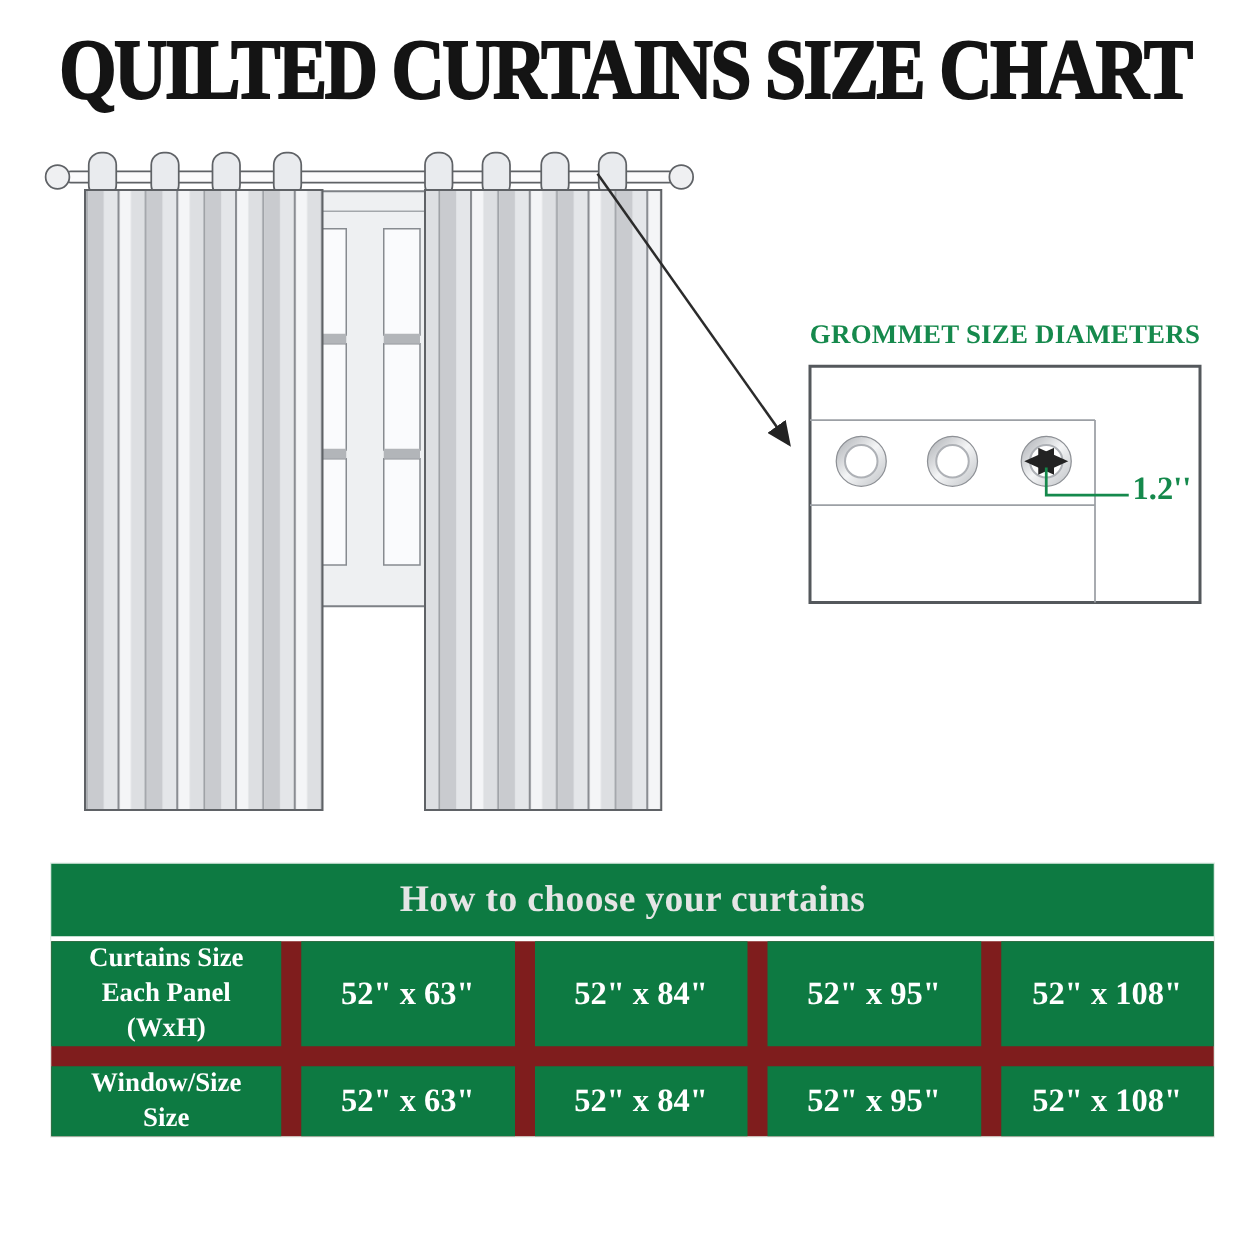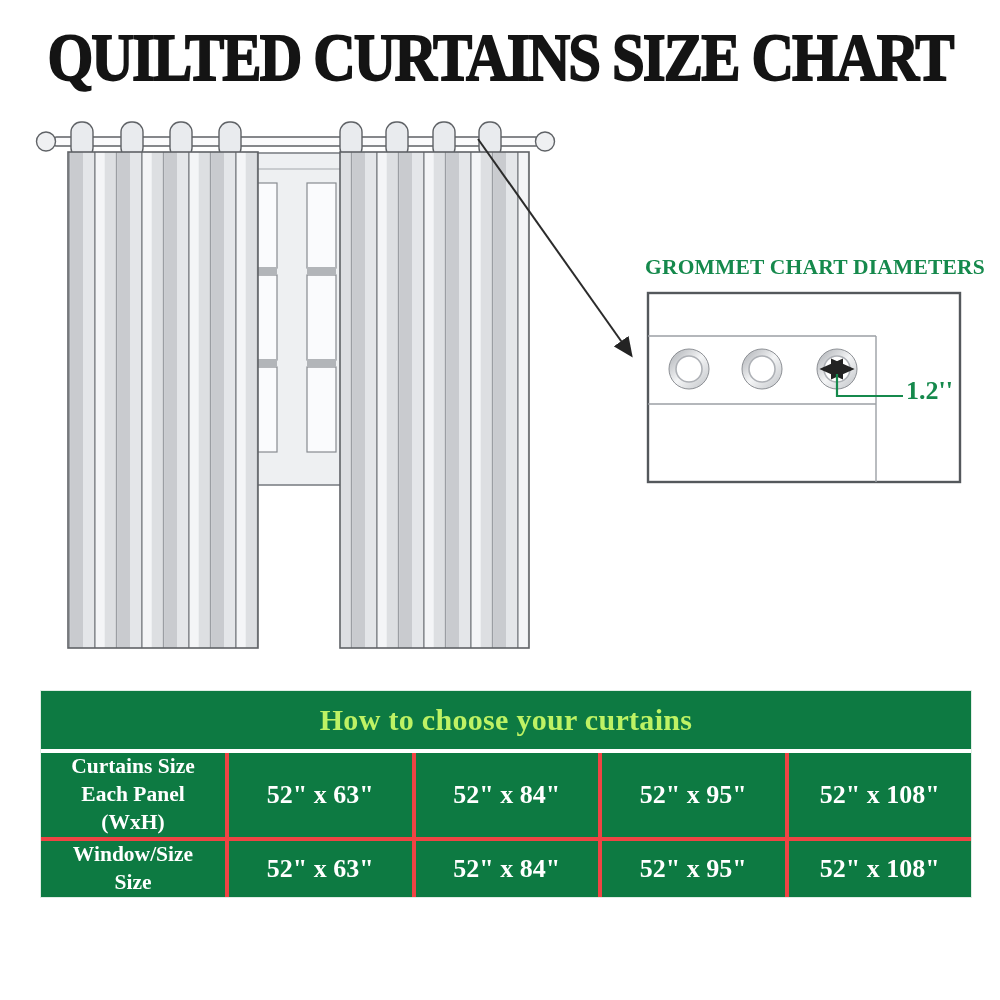--- a/index.html
+++ b/index.html
@@ -24,26 +24,26 @@
   .measure-label{
     position:absolute;left:906px;top:281px;height:30px;line-height:30px;
     font-size:26px;font-weight:700;color:#15894c;
   }
   
   .size-table{
     position:absolute;top:690px;left:40px;width:930px;
     background:#ffffff;border:1px solid #e0ede5;
   }
   .tbl-header{
-    height:58px;margin-bottom:4px;background:#0d7a42;color:#bef264;
+    height:58px;margin-bottom:4px;background:#0d7a42;color:#e5e5e5;
     display:flex;align-items:center;justify-content:center;
     font-size:30px;font-weight:600;letter-spacing:.3px;
   }
   .tbl-grid{
-    display:grid;grid-template-columns:184px 1fr 1fr 1fr 1fr;gap:4px;background:#ef4444;
+    display:grid;grid-template-columns:184px 1fr 1fr 1fr 1fr;gap:16px;background:#7f1d1d;
   }
   .cell{
     background:#0d7a42;color:#ffffff;display:flex;align-items:center;justify-content:center;
     text-align:center;
   }
   .cell.label{font-size:21.5px;font-weight:600;line-height:1.3;padding:0 12px;}
   .cell.val{font-size:26px;font-weight:600;}
 </style>
 </head>
 <body>
@@ -130,21 +130,21 @@
         <g>
           <circle cx="837" cy="274" r="20" fill="url(#ringG)" stroke="#8d9095" stroke-width="1"></circle>
           <circle cx="837" cy="274" r="13" fill="#ffffff" stroke="#aeb1b6" stroke-width="1.6"></circle>
         </g>
 
         <line x1="823" y1="274" x2="851" y2="274" stroke="#232323" stroke-width="2.4" marker-start="url(#ah)" marker-end="url(#ah)"></line>
         <path d="M837,279 V301 H903" fill="none" stroke="#15894c" stroke-width="2.2"></path>
       </g>
     </svg>
 
-    <div class="grommet-title">GROMMET CHART DIAMETERS</div>
+    <div class="grommet-title">GROMMET SIZE DIAMETERS</div>
     <div class="measure-label">1.2''</div>
   </div>
 
   <section class="size-table">
     <div class="tbl-header">How to choose your curtains</div>
     <div class="tbl-grid">
       <div class="cell label row-a">Curtains Size Each Panel (WxH)</div>
       <div class="cell val row-a">52" x 63"</div>
       <div class="cell val row-a">52" x 84"</div>
       <div class="cell val row-a">52" x 95"</div>

